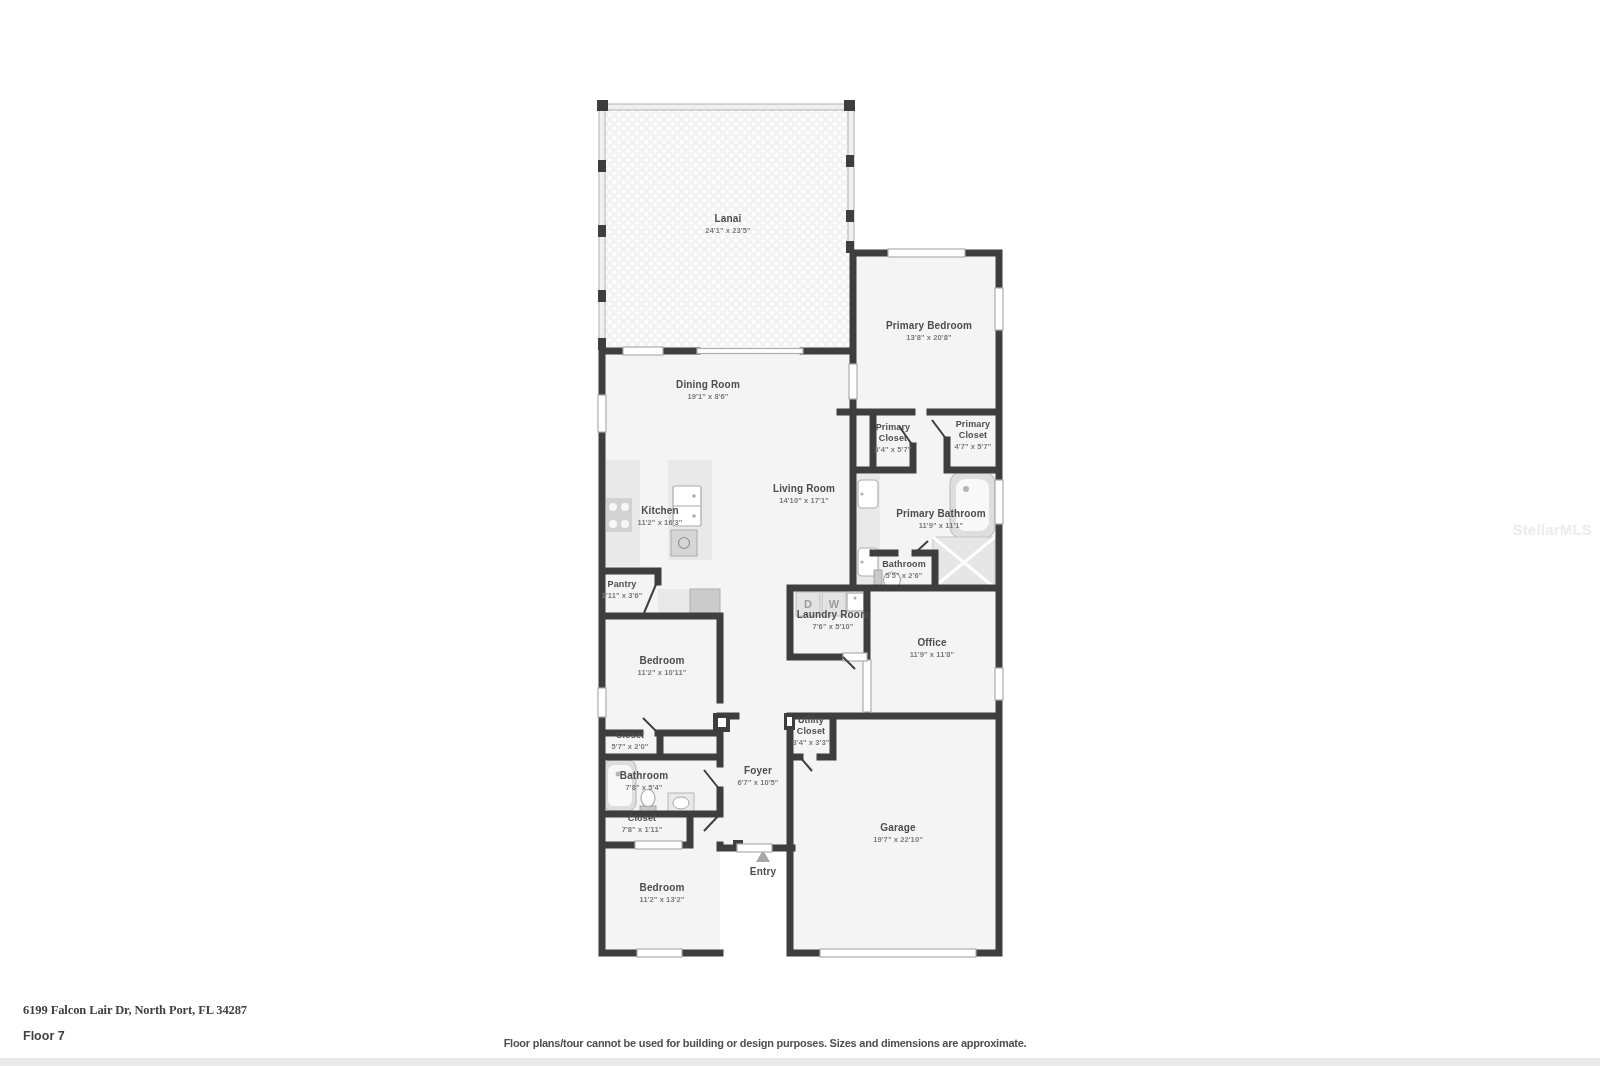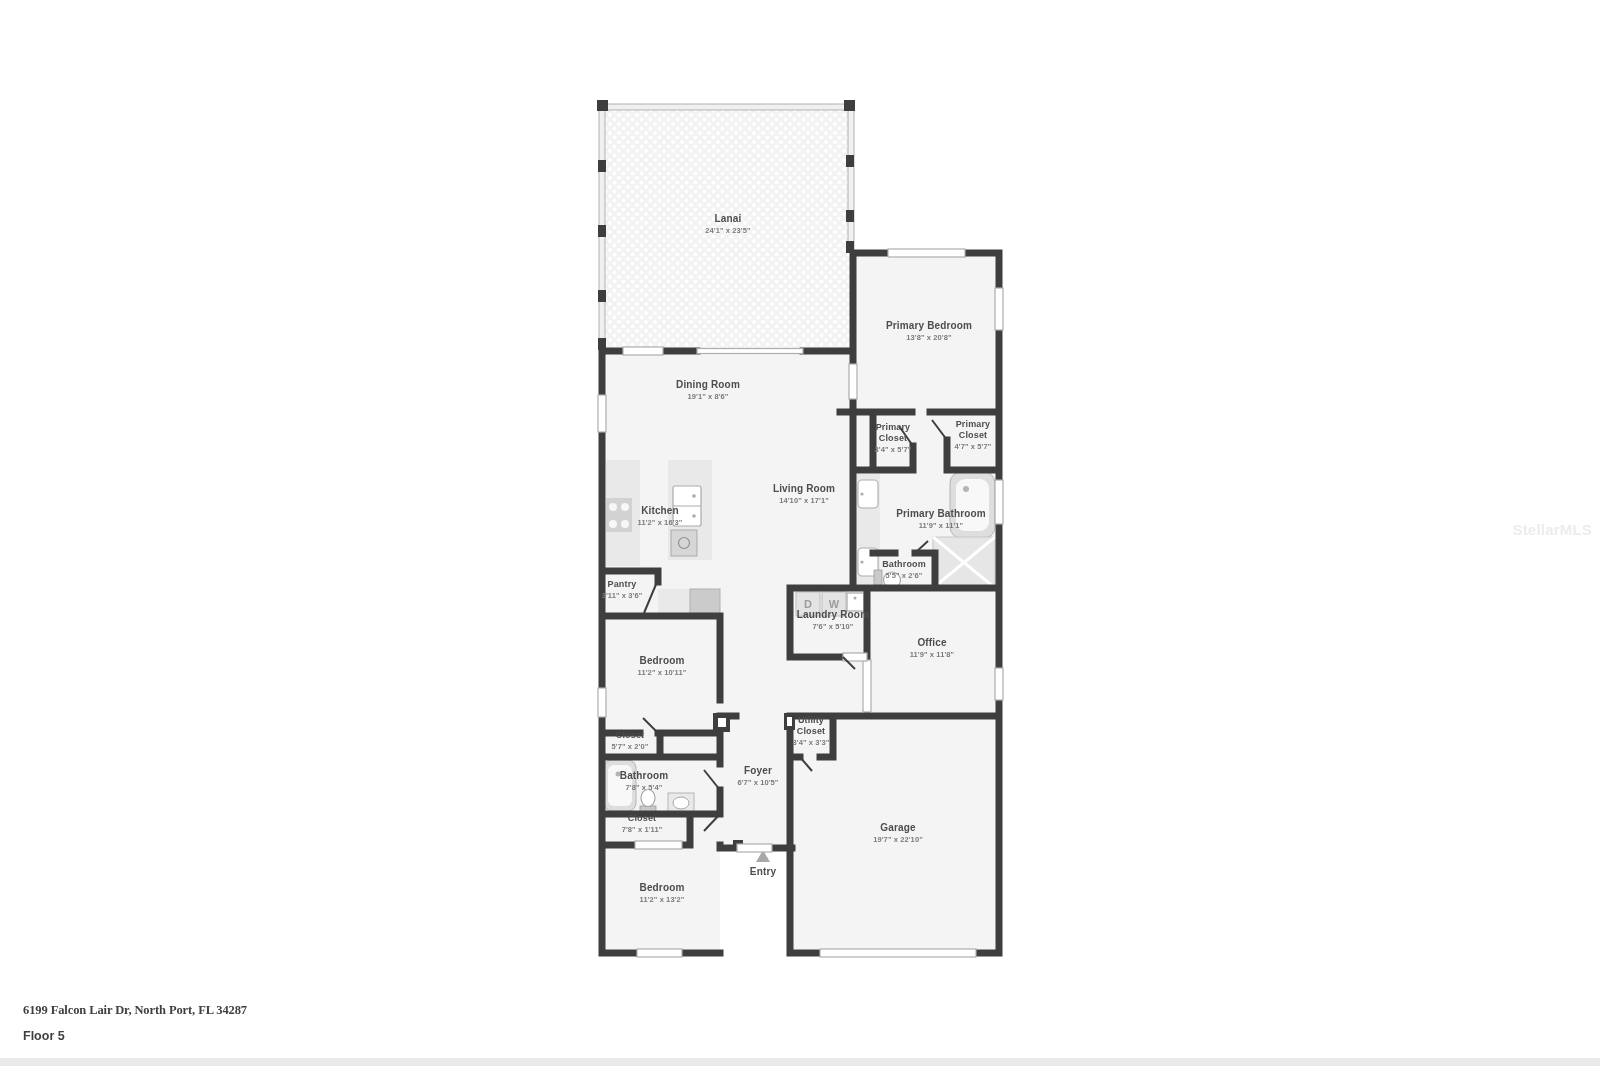--- a/index.html
+++ b/index.html
@@ -207,17 +207,18 @@
         <text x="763" y="875" class="room-name"><tspan x="763" dy="0">Entry</tspan></text>
         <text x="662" y="891" class="room-name"><tspan x="662" dy="0">Bedroom</tspan><tspan x="662" dy="10.5" class="room-dims">11'2" x 13'2"</tspan></text>
       </g>
   <g id="appliance-labels">
         <text x="808" y="608" class="appliance">D</text>
         <text x="834" y="608" class="appliance">W</text>
       </g>
 </svg>
 
 <div class="addr">6199 Falcon Lair Dr, North Port, FL 34287</div>
-<div class="floor">Floor 5</div>
+<div class="floor">Floor 7</div>
+<div class="disclaimer">Floor plans/tour cannot be used for building or design purposes. Sizes and dimensions are approximate.</div>
 <div class="watermark">StellarMLS</div>
 <div class="bottom-bar"></div>
 
 </div>
 
 </body></html>

